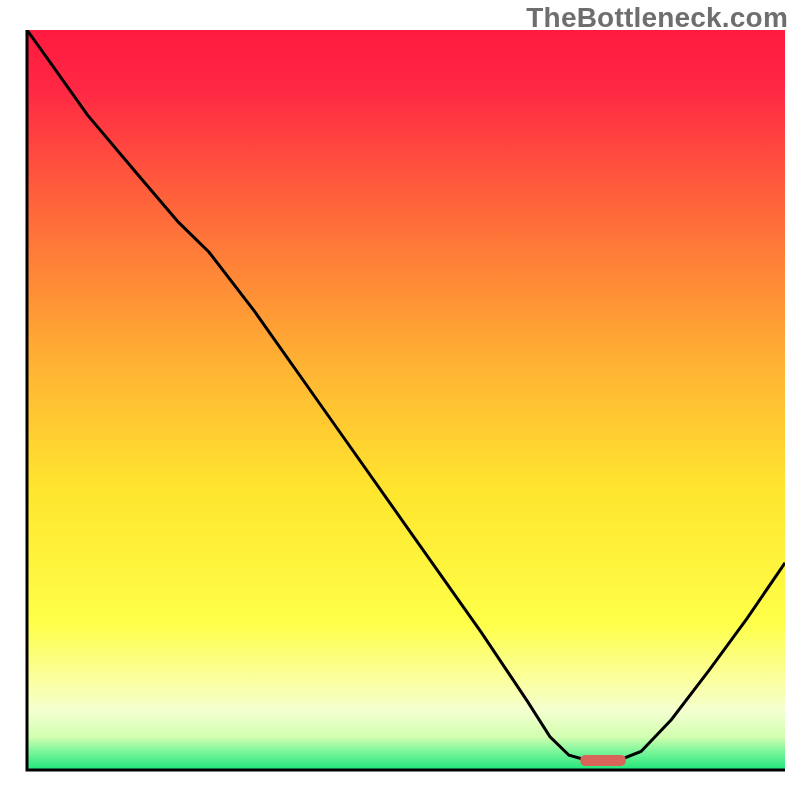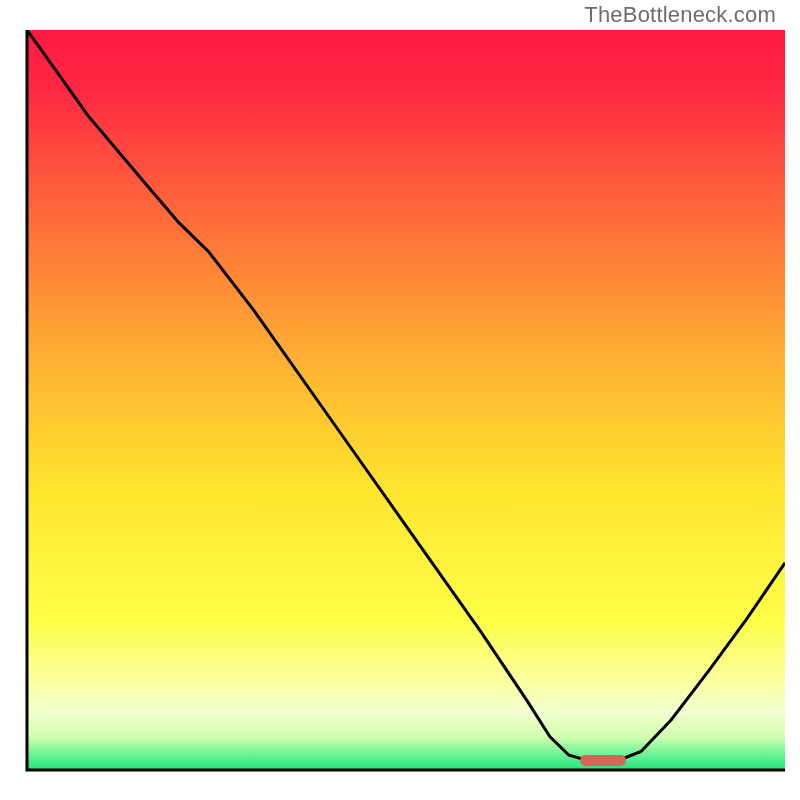--- a/index.html
+++ b/index.html
@@ -11,23 +11,23 @@
     font-family: Arial, Helvetica, sans-serif;
   }
   .frame {
     position: relative;
     width: 800px;
     height: 800px;
   }
   .attribution {
     position: absolute;
     top: 2px;
-    right: 24px;
-    font-size: 22px;
-    font-weight: normal;
+    right: 12px;
+    font-size: 28px;
+    font-weight: bold;
     color: #6e6e6e;
     letter-spacing: 0.2px;
   }
   svg.chart {
     position: absolute;
     top: 30px;
     left: 15px;
     width: 770px;
     height: 755px;
   }

